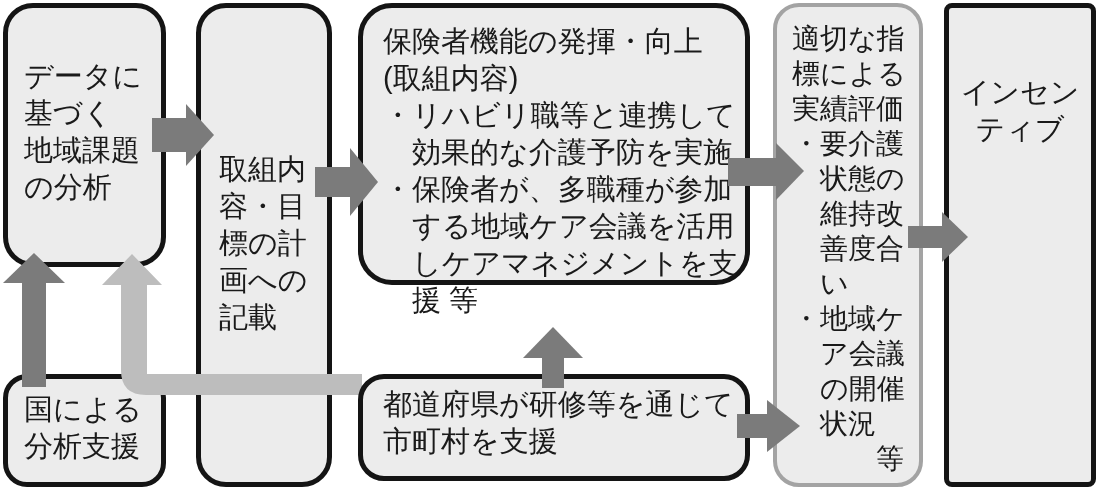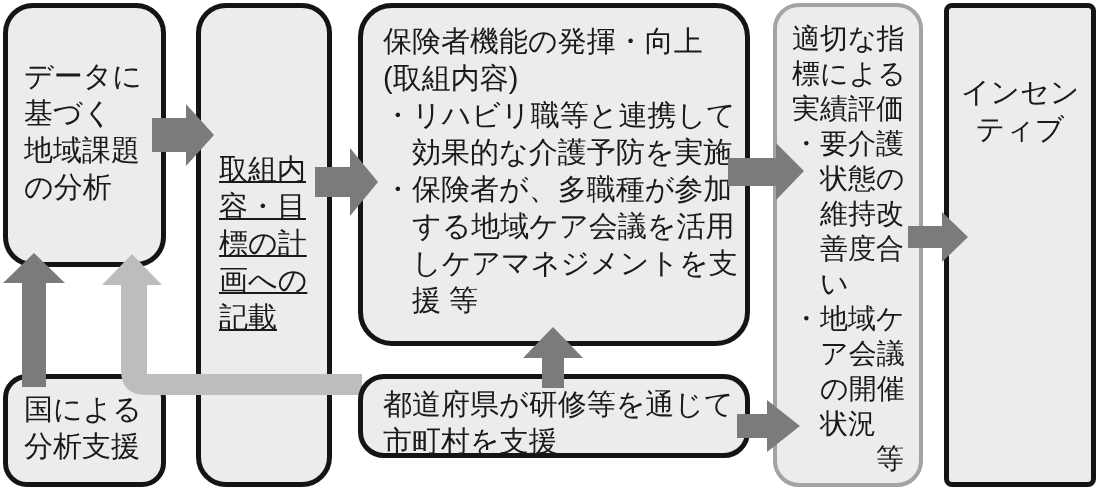--- a/index.html
+++ b/index.html
@@ -23,24 +23,24 @@
   }
   .box-text{
     white-space:pre-line;font-size:29px;line-height:37px;color:var(--text);
   }
   
   .b-data{left:3px;top:3px;width:163px;height:264px;border-radius:30px;}
   .b-data .box-text{padding:50px 0 0 16px;}
   .b-national{left:3px;top:374px;width:163px;height:113px;border-radius:24px;}
   .b-national .box-text{padding:12px 0 0 16px;}
   .b-plan{left:196px;top:3px;width:136px;height:484px;border-radius:30px;}
-  .b-plan .box-text{padding:143px 0 0 18px;text-decoration:underline;}
-  .b-insurer{left:358px;top:3px;width:392px;height:343px;border-radius:34px;}
+  .b-plan .box-text{padding:143px 0 0 18px;}
+  .b-insurer{left:358px;top:3px;width:392px;height:282px;border-radius:34px;}
   .b-insurer .box-text{padding:15px 0 0 20px;}
-  .b-pref{left:358px;top:374px;width:392px;height:84px;border-radius:26px;}
+  .b-pref{left:358px;top:374px;width:392px;height:107px;border-radius:26px;}
   .b-pref .box-text{padding:7px 0 0 20px;}
   .b-eval{left:773px;top:3px;width:150px;height:484px;border-radius:26px;border:4px solid var(--evaluation-border);}
   .b-eval .box-text{padding:14px 0 0 15px;font-size:28px;line-height:35px;}
   .b-incentive{left:944px;top:3px;width:152px;height:484px;border-radius:8px;}
   .b-incentive .title{white-space:pre-line;font-size:29px;line-height:37px;text-align:center;padding-top:66px;}
   .b-incentive .items{white-space:pre-line;font-size:28px;line-height:37px;padding:40px 0 0 12px;}
   
   .arrow-r{position:absolute;}
   .arrow-r .shaft{position:absolute;left:0;background:var(--arrow-dark);}
   .arrow-r .head{position:absolute;right:0;top:0;width:0;height:0;border-style:solid;

